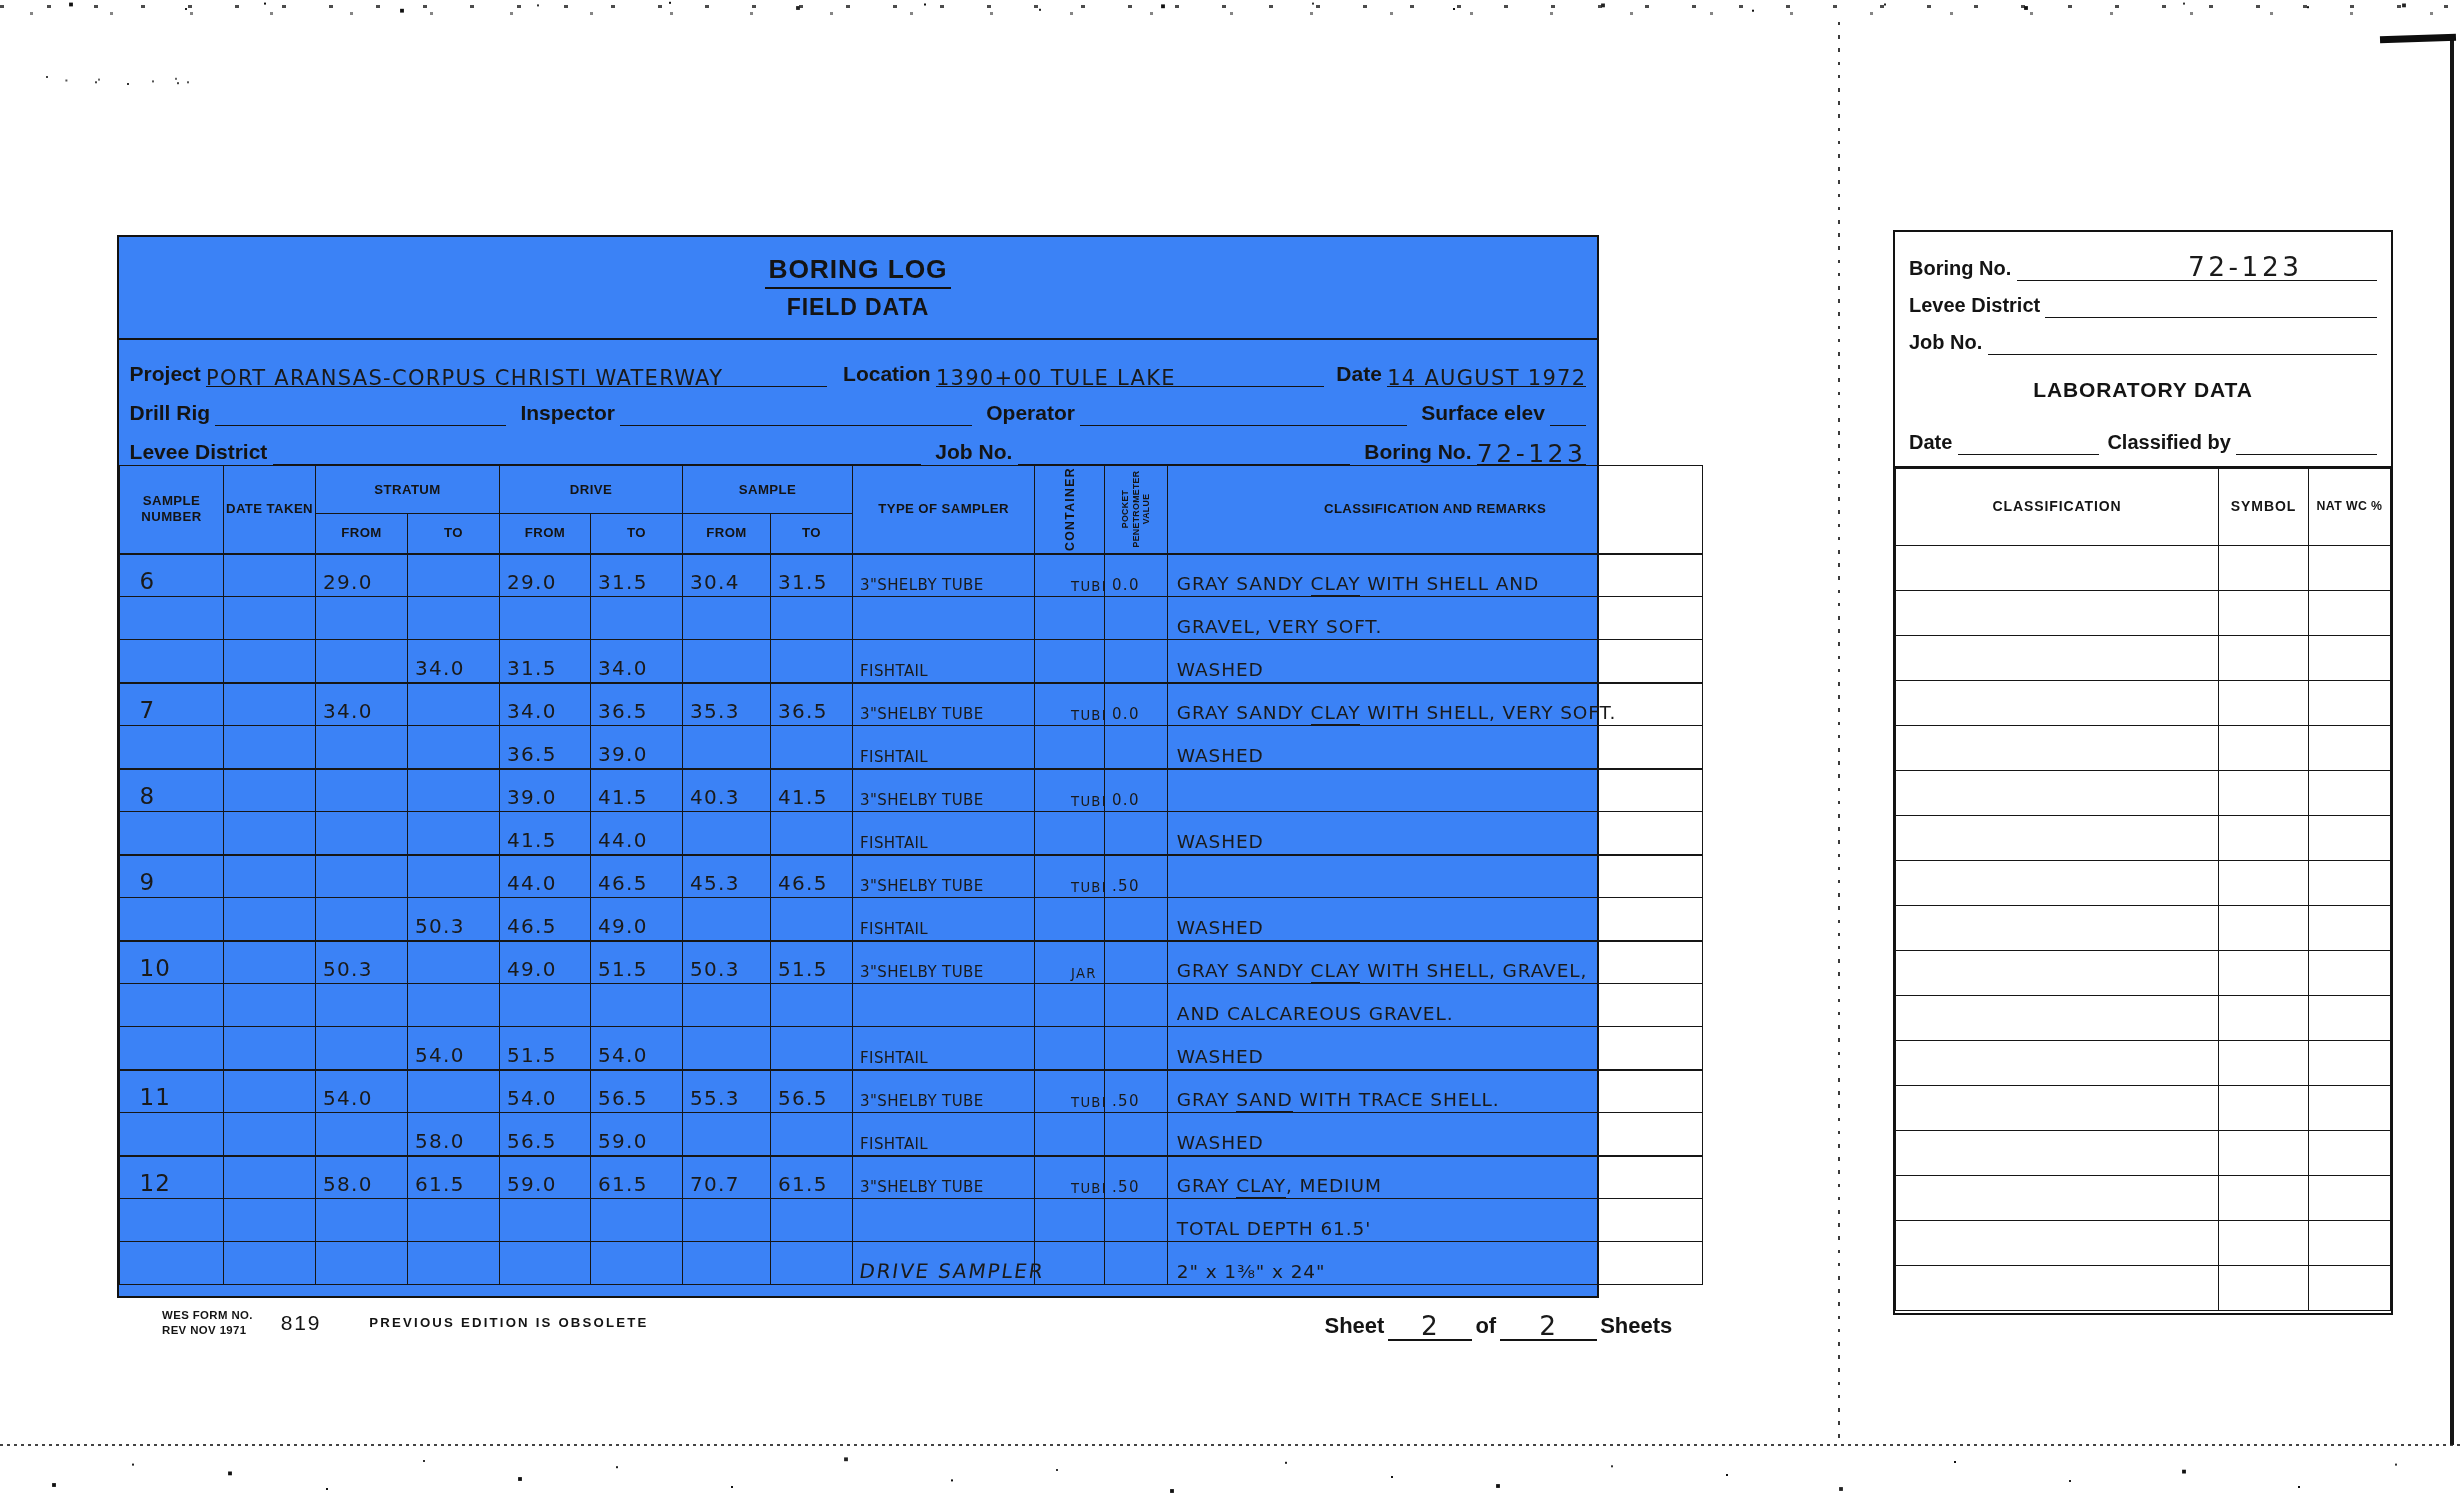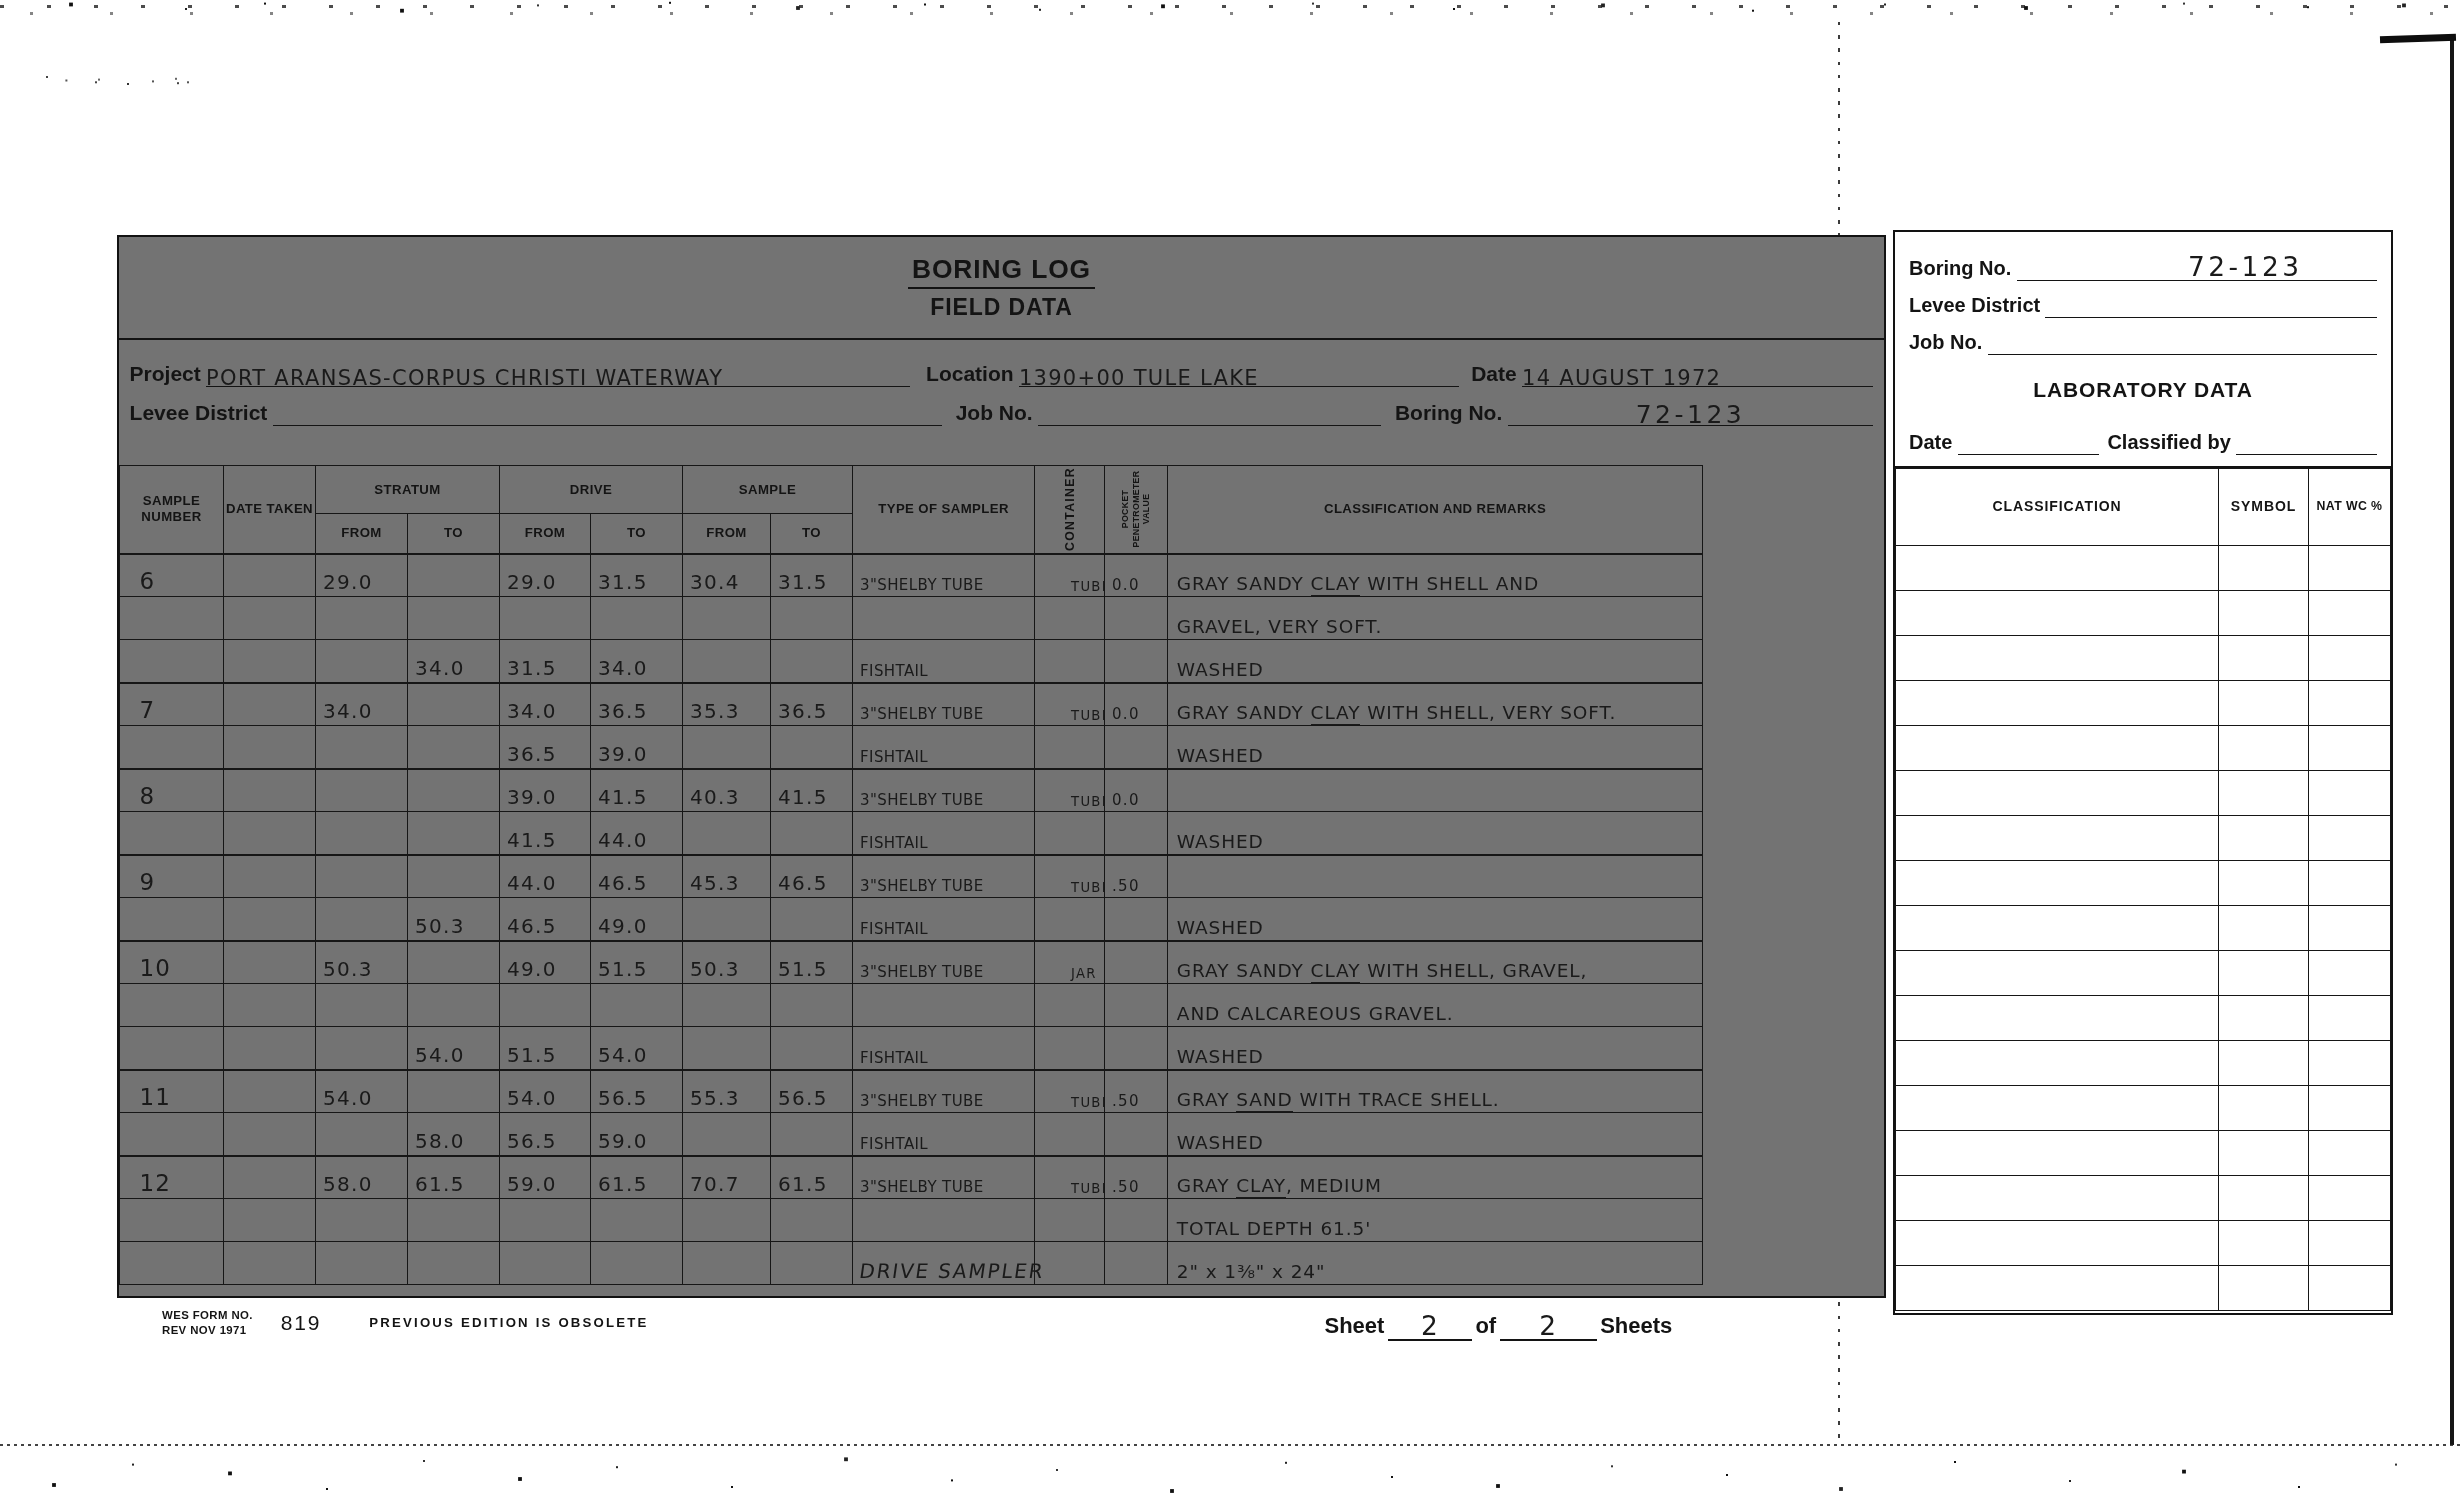--- a/index.html
+++ b/index.html
@@ -15,21 +15,21 @@
   .perforation{position:absolute;left:1838px;top:22px;width:1.8px;height:1424px;
     background:repeating-linear-gradient(180deg,#3b3b3b 0 3.5px,transparent 3.5px 13.2px);}
   .page-edge{position:absolute;left:2450px;top:40px;width:3.5px;height:1405px;background:#161616;}
   .page-edge-blob{position:absolute;left:2380px;top:35px;width:76px;height:7px;background:#0e0e0e;transform:rotate(-2deg);}
   .bottom-dotline{position:absolute;left:0;top:1444px;width:2462px;height:1.8px;
     background:repeating-linear-gradient(90deg,#222 0 2.6px,transparent 2.6px 7px);opacity:.85;}
   
   .hw{font-family:"DejaVu Sans", sans-serif;color:#1a1a1a;letter-spacing:1.3px;}
   .u{border-bottom:1.8px solid #1a1a1a;padding-bottom:0.9px;}
   
-  .form{position:absolute;left:117px;top:235px;width:1769px;height:1063px;border:2.6px solid #121212;box-sizing:border-box;background:#737373;}
+  .form{position:absolute;left:117px;top:235px;width:1482px;height:1063px;border:2.6px solid #121212;box-sizing:border-box;background:#3b82f6;}
   .title-block{height:101px;border-bottom:2.6px solid #121212;display:flex;flex-direction:column;align-items:center;justify-content:center;gap:5.3px;}
   .title-main{font-size:26.4px;font-weight:bold;letter-spacing:0.9px;border-bottom:2.6px solid #121212;padding:0 3.5px 1.8px;}
   .title-sub{font-size:23px;font-weight:bold;letter-spacing:0.9px;}
   .info-block{height:125px;padding:5.3px 10.6px 0;box-sizing:border-box;overflow:hidden;}
   .info-row{display:flex;align-items:flex-end;overflow:hidden;text-align:center;}
   .info-row .lbl{font-size:21px;font-weight:600;white-space:nowrap;padding:0 5.3px 1.8px 0;}
   .blank{border-bottom:1.8px solid #141414;height:30px;display:flex;align-items:flex-end;overflow:visible;white-space:nowrap;}
   .blank .hw{font-size:21px;position:relative;top:3.5px;}
   .r1{height:42px;}.r2{height:39px;}.r3{height:39px;}
   .w-project{width:704px;margin-right:16px;}
@@ -113,20 +113,38 @@
       <span class="blank w-project">
           <span class="hw">PORT ARANSAS-CORPUS CHRISTI WATERWAY</span>
         </span>
       <span class="lbl">Location</span>
       <span class="blank w-loc">
           <span class="hw">1390+00 TULE LAKE</span>
         </span>
       <span class="lbl">Date</span>
       <span class="blank w-date">
           <span class="hw">14 AUGUST 1972</span>
+        </span>
+    </div>
+    <div class="info-row r2">
+      <span class="lbl">Drill Rig</span>
+      <span class="blank w-drill">
+          <span class="hw"></span>
+        </span>
+      <span class="lbl">Inspector</span>
+      <span class="blank w-insp">
+          <span class="hw"></span>
+        </span>
+      <span class="lbl">Operator</span>
+      <span class="blank w-oper">
+          <span class="hw"></span>
+        </span>
+      <span class="lbl">Surface elev</span>
+      <span class="blank w-surf">
+          <span class="hw"></span>
         </span>
     </div>
     <div class="info-row r3">
       <span class="lbl">Levee District</span>
       <span class="blank w-levee">
           <span class="hw"></span>
         </span>
       <span class="lbl">Job No.</span>
       <span class="blank w-job">
           <span class="hw"></span>

